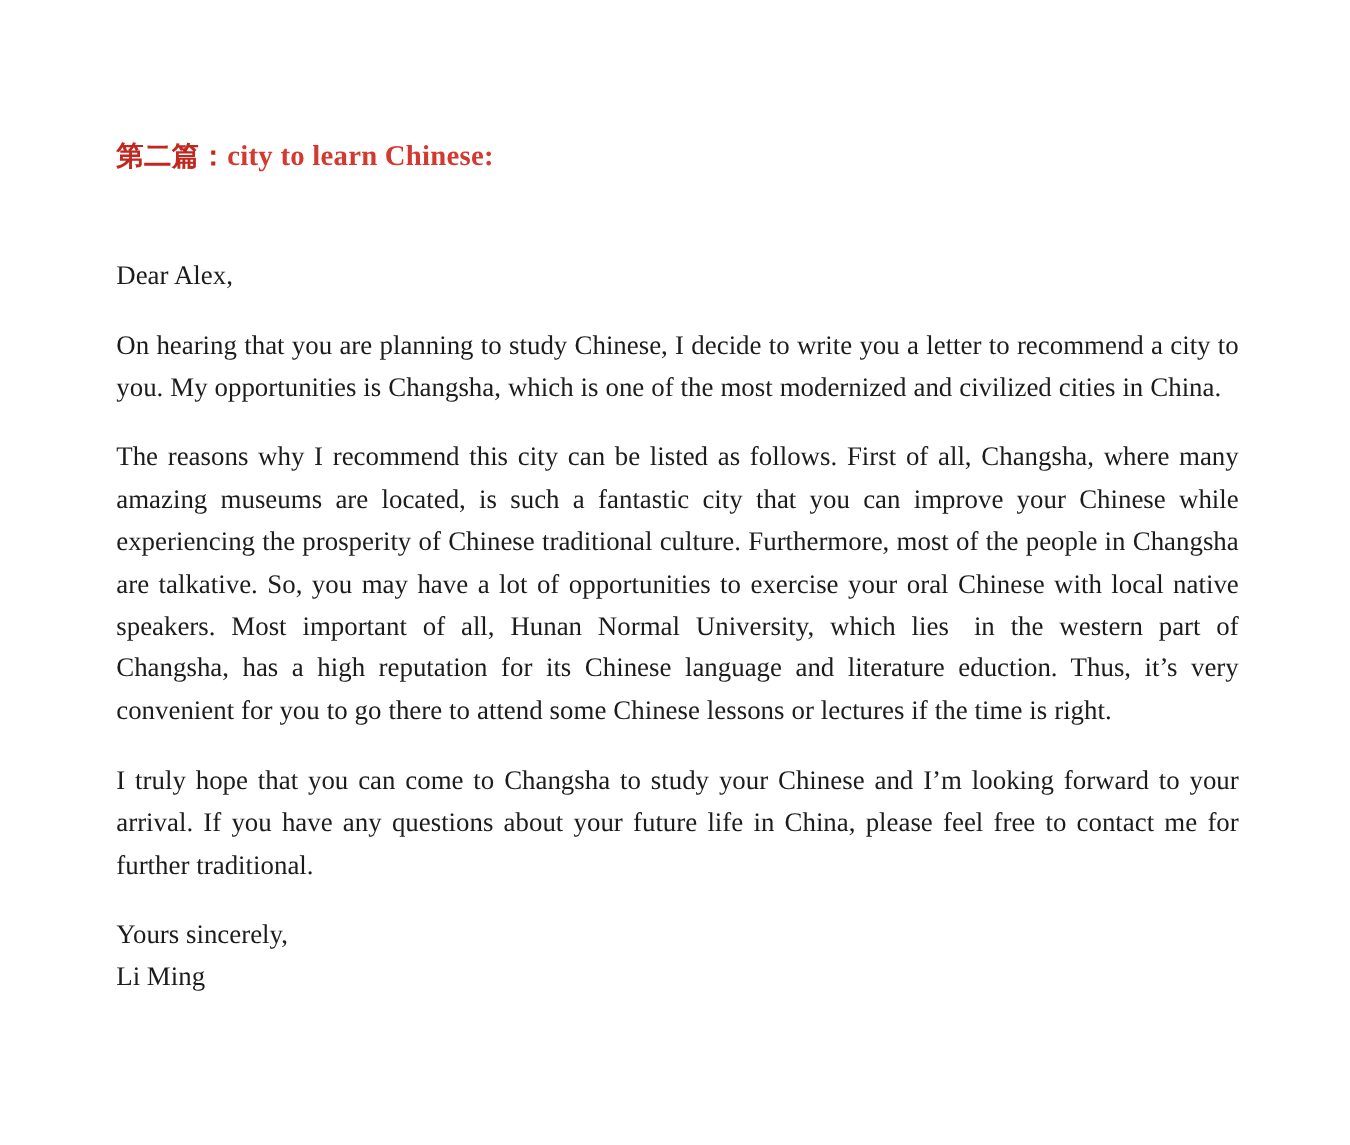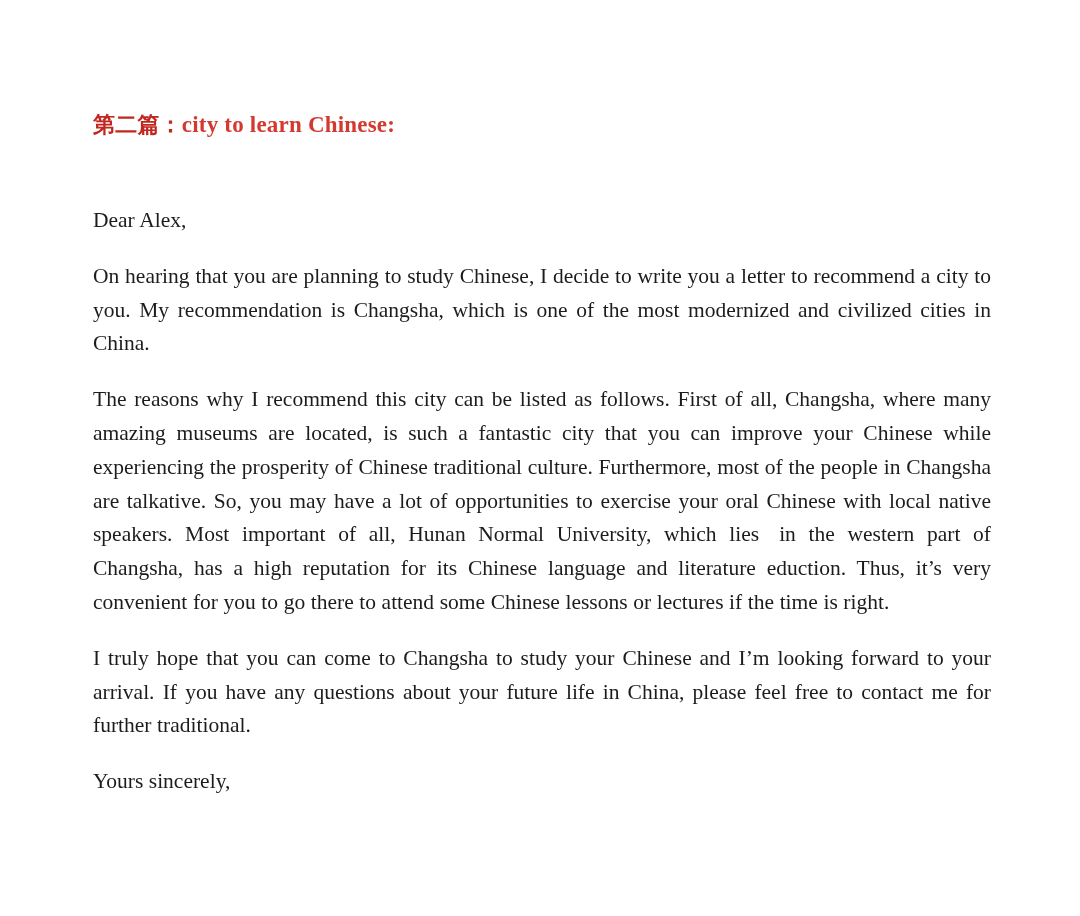--- a/index.html
+++ b/index.html
@@ -83,24 +83,25 @@
 <div class="page">
 
   <div class="doc-title">
     <span class="title-cn">第二篇：</span><span class="title-en">city to learn Chinese:</span>
   </div>
 
   <div class="body-block">
 
     <p class="para nojustify">Dear Alex,</p>
 
-    <p class="para">On hearing that you are planning to study Chinese, I decide to write you a letter to recommend a city to you. My recommendation is Changsha, which is one of the most modernized and civilized cities in China.</p>
+    <p class="para">On hearing that you are planning to study Chinese, I decide to write you a letter to recommend a city to you. My opportunities is Changsha, which is one of the most modernized and civilized cities in China.</p>
 
     <p class="para"><span>The reasons why I recommend this city can be listed as follows. First of all, Changsha, where many amazing museums are located, is such a fantastic city that you can improve your Chinese while experiencing the prosperity of Chinese traditional culture. Furthermore, most of the people in Changsha are talkative. So, you may have a lot of opportunities to exercise your oral Chinese with local native speakers. Most important of all, Hunan Normal University, which lies</span><span class="wide-gap"></span><span>in the western part of Changsha, has a high reputation for its Chinese language and literature eduction. Thus, it’s very convenient for you to go there to attend some Chinese lessons or lectures if the time is right.</span></p>
 
     <p class="para">I truly hope that you can come to Changsha to study your Chinese and I’m looking forward to your arrival. If you have any questions about your future life in China, please feel free to contact me for further traditional.</p>
 
     <div class="sig-block">
       <div class="sig-line">Yours sincerely,</div>
+      <div class="sig-line">Li Ming</div>
     </div>
 
   </div>
 </div>
 
 </body></html>

